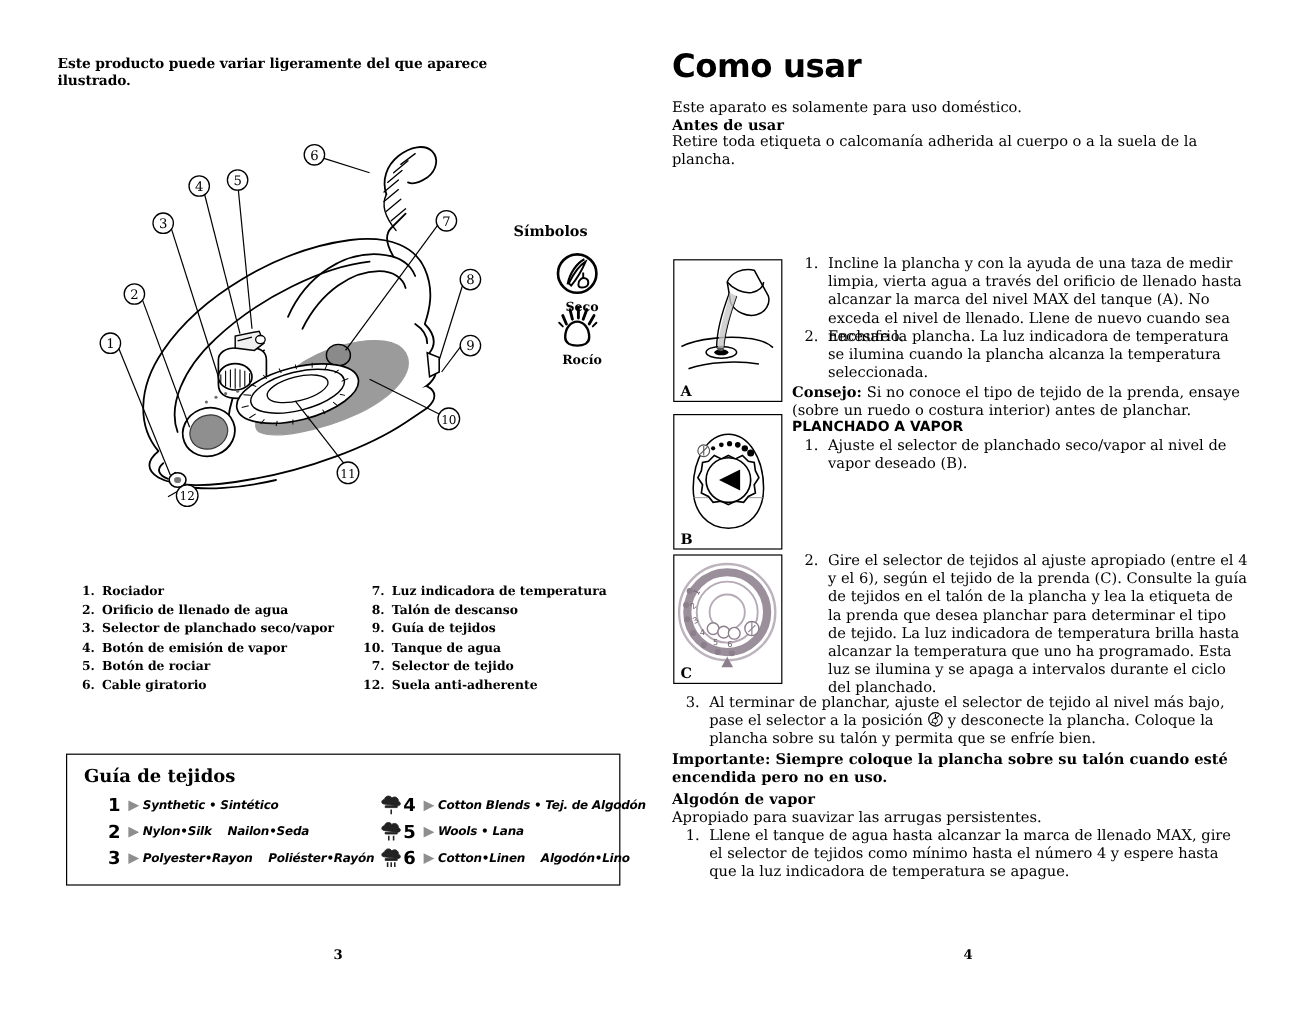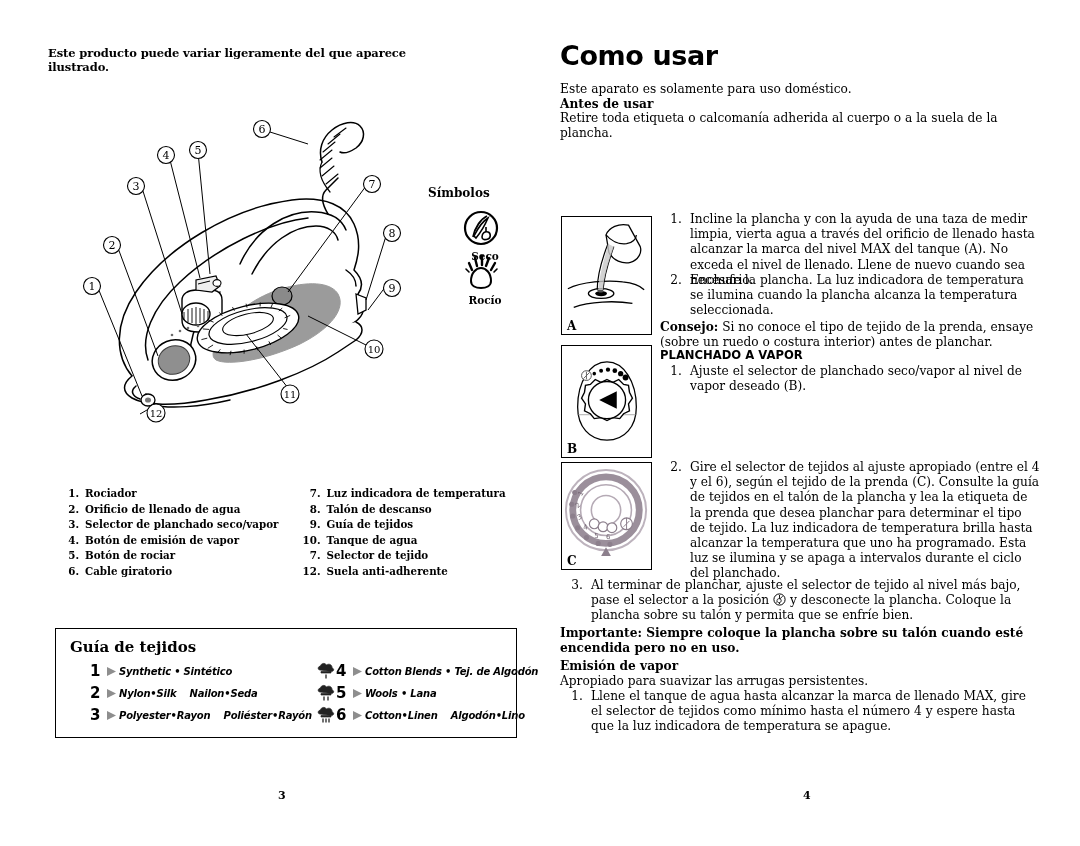--- a/index.html
+++ b/index.html
@@ -693,21 +693,21 @@
         <path d="M3.2 9.6 L 9.6 3.2" stroke="#000" stroke-width="0.9"></path>
         <path d="M6.5 2 L 6.5 11" stroke="#000" stroke-width="0.9"></path>
         <path d="M4 7.5 C 4 5.8, 6 5.2, 7.4 6 C 8.8 6.9, 8.4 9.4, 6.6 9.6 C 5 9.8, 4 9, 4 7.5 Z" fill="#fff" stroke="#000" stroke-width="0.8"></path>
       </svg>
       <span>y desconecte la plancha. Coloque la plancha sobre su talón y permita que se enfríe bien.</span>
     </span>
   </div>
 
   <div class="blk rtext" id="r-importante2">Importante: Siempre coloque la plancha sobre su talón cuando esté encendida pero no en uso.</div>
 
-  <div class="blk rtext" id="r-emision-h">Emisión de vapor</div>
+  <div class="blk rtext" id="r-emision-h">Algodón de vapor</div>
 
   <div class="blk rtext" id="r-emision-p">Apropiado para suavizar las arrugas persistentes.</div>
 
   <div class="ol-item" id="r-l6">
     <span class="ol-num">1.</span>
     <span class="ol-body">Llene el tanque de agua hasta alcanzar la marca de llenado MAX, gire el selector de tejidos como mínimo hasta el número 4 y espere hasta que la luz indicadora de temperatura se apague.</span>
   </div>
 
   <div class="page-number" id="page-num-right">4</div>
 </div>

